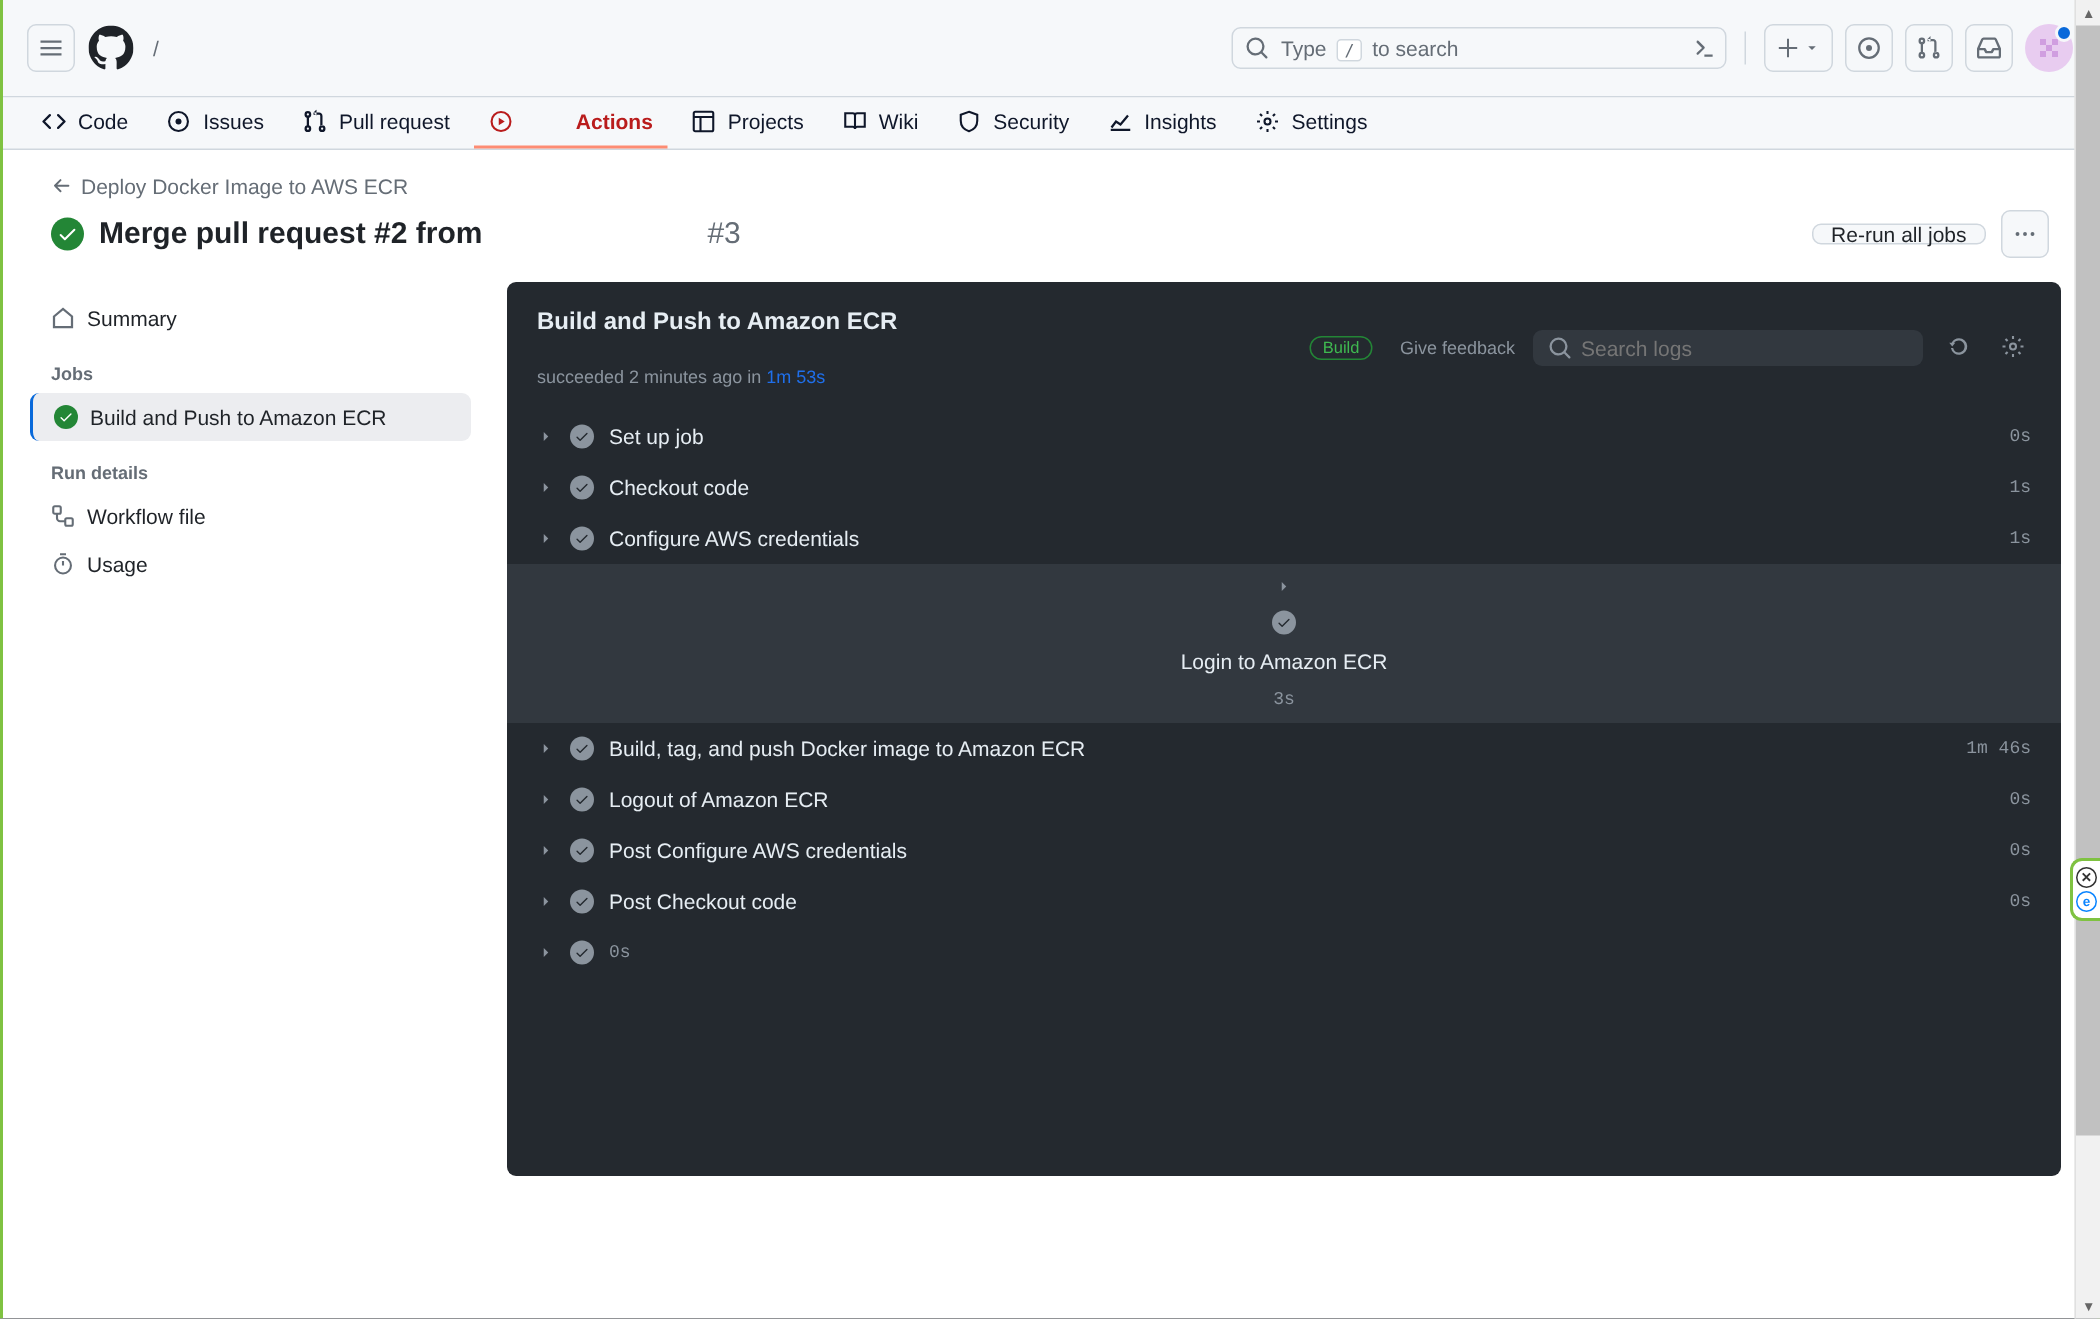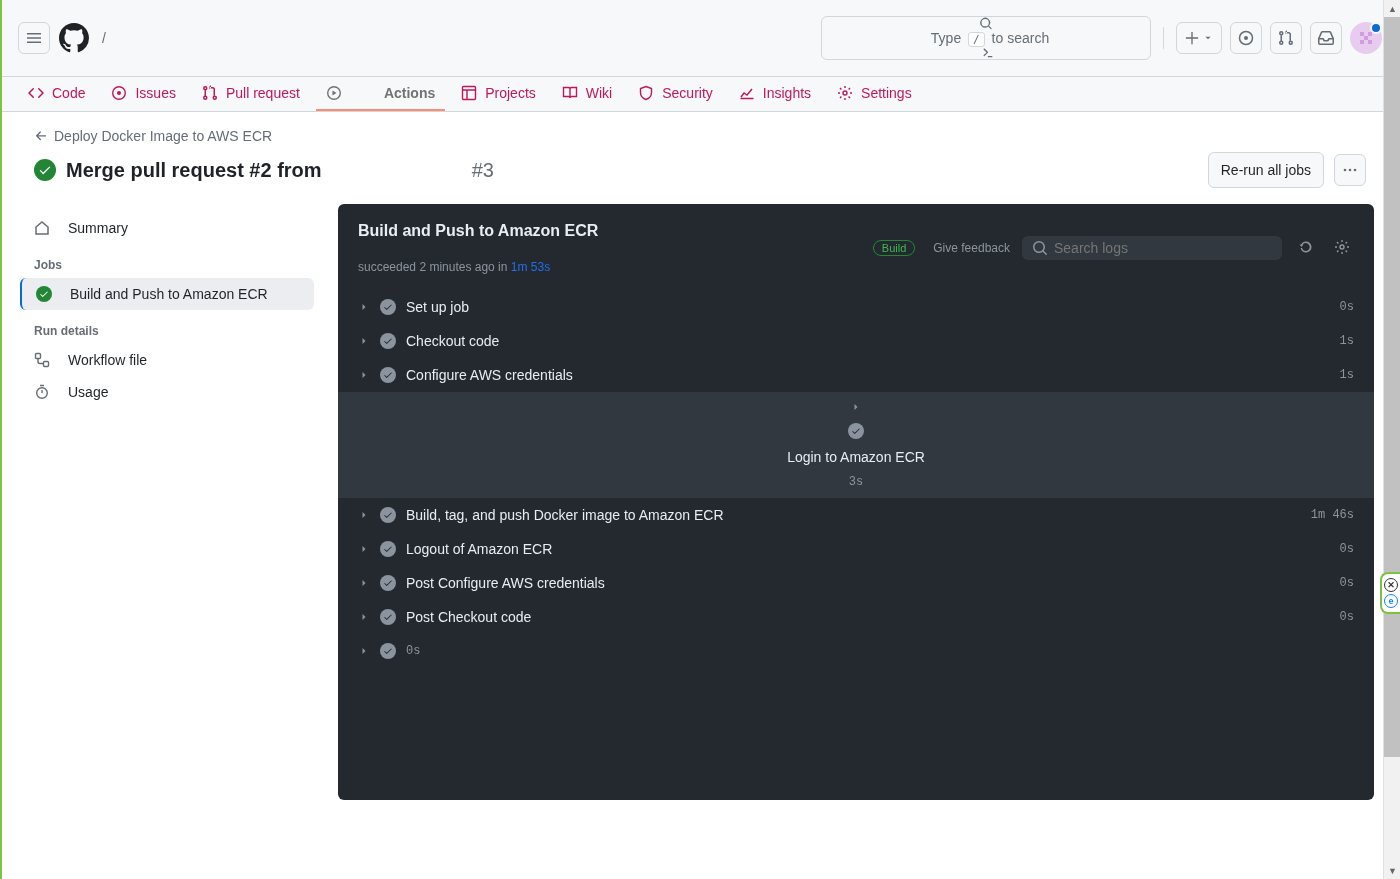--- a/index.html
+++ b/index.html
@@ -6,44 +6,44 @@
     body { font-family: -apple-system, BlinkMacSystemFont, "Segoe UI", Helvetica, Arial, sans-serif; font-size: 14px; color: #1f2328; background: #fff; }
     
     .top-frame { border: 2px solid #7fc241; border-top: none; border-bottom: none; min-height: 879px; }
     
     
     .header { display: flex; align-items: center; padding: 16px; background: #f6f8fa; border-bottom: 1px solid #d0d7de; gap: 8px; }
     .icon-btn { display: inline-flex; align-items: center; justify-content: center; width: 32px; height: 32px; border: 1px solid #d0d7de; border-radius: 6px; background: #f6f8fa; cursor: pointer; color: #656d76; }
     .github-logo { width: 32px; height: 32px; display: inline-flex; align-items: center; justify-content: center; }
     .breadcrumb-sep { color: #656d76; padding: 0 4px; }
     .header-spacer { flex: 1; }
-    .search-box { display: flex; align-items: center; width: 330px; height: 44px; border: 1px solid #d0d7de; border-radius: 6px; padding: 0 8px; background: #f6f8fa; color: #656d76; flex-direction: column; }
+    .search-box { display: flex; align-items: center; width: 330px; height: 28px; border: 1px solid #d0d7de; border-radius: 6px; padding: 0 8px; background: #f6f8fa; color: #656d76; }
     .search-box .search-text { margin-left: 8px; font-size: 14px; }
     .search-box kbd { border: 1px solid #d0d7de; border-radius: 3px; padding: 0 4px; font-size: 11px; margin: 0 3px; background: #fff; }
     .avatar { width: 32px; height: 32px; border-radius: 50%; background: #e8ccf0; display: inline-flex; align-items: center; justify-content: center; position: relative; }
     .avatar::after { content:''; position:absolute; top:0; right:0; width:8px; height:8px; background:#0969da; border-radius:50%; border:2px solid #f6f8fa; }
     .plus-btn { display:inline-flex; align-items:center; gap:4px; height:32px; padding:0 8px; border:1px solid #d0d7de; border-radius:6px; background:#f6f8fa; cursor:pointer; color:#656d76; }
     
     
     .repo-nav { display: flex; align-items: center; padding: 0 16px; gap: 6px; background: #f6f8fa; border-bottom: 1px solid #d0d7de; }
-    .repo-nav-item { display: inline-flex; align-items: center; gap: 8px; padding: 8px 10px; color: #be185d; border-bottom: 2px solid transparent; cursor: pointer; font-size: 14px; }
-    .repo-nav-item.active { border-bottom-color: #fd8c73; color: #737373; font-weight: 600; gap: 42px; }
+    .repo-nav-item { display: inline-flex; align-items: center; gap: 8px; padding: 8px 10px; color: #0f172a; border-bottom: 2px solid transparent; cursor: pointer; font-size: 14px; }
+    .repo-nav-item.active { border-bottom-color: #fd8c73; color: #b91c1c; font-weight: 600; gap: 42px; }
     
     
     .page-header-wrap { padding: 16px 32px 0 32px; }
     .back-link { display: inline-flex; align-items: center; gap: 6px; color: #656d76; font-size: 14px; margin-bottom: 8px; cursor: pointer; }
     .run-title-row { display: flex; align-items: center; gap: 10px; margin-bottom: 16px; }
     .run-title { font-size: 20px; font-weight: 600; display: flex; align-items: center; gap: 10px; flex:1; }
     .run-number { color: #656d76; font-weight: 400; margin-left: 140px; }
-    .btn { display:inline-flex; align-items:center; height:36px; padding:0 12px; border:1px solid #d0d7de; border-radius:6px; background:#f6f8fa; cursor:pointer; font-size:14px; color:#1f2328; }
+    .btn { display:inline-flex; align-items:center; height:14px; padding:0 12px; border:1px solid #d0d7de; border-radius:6px; background:#f6f8fa; cursor:pointer; font-size:14px; color:#1f2328; }
     
     
     .main-wrap { display: flex; padding: 0 24px 24px 16px; gap: 24px; }
     .sidebar { width: 296px; padding-top: 8px; padding-left: 4px; }
-    .sidebar-item { display:flex; align-items:center; gap:18px; padding: 8px 12px; border-radius:6px; cursor:pointer; color:#1f2328; }
+    .sidebar-item { display:flex; align-items:center; gap:8px; padding: 8px 12px; border-radius:6px; cursor:pointer; color:#1f2328; }
     .sidebar-item.selected { background:#ecedf0; border-left:2px solid #0969da; margin-left:-2px; padding-left:14px; }
     .sidebar-heading { font-size:12px; font-weight:600; color:#656d76; padding: 14px 12px 6px; }
     
     
     .job-panel { flex:1; background:#24292f; border-radius:6px; min-height: 596px; color:#c9d1d9; overflow:hidden; }
     .job-header { display:flex; align-items:center; padding: 18px 20px 8px; gap:12px; }
     .job-header-left { flex:1; }
     .job-title { font-size:16px; font-weight:600; color:#e6edf3; }
     .job-subtitle { font-size:12px; color:#8b949e; margin-top:20px; }
     .job-subtitle .duration { color:#1f6feb; }

